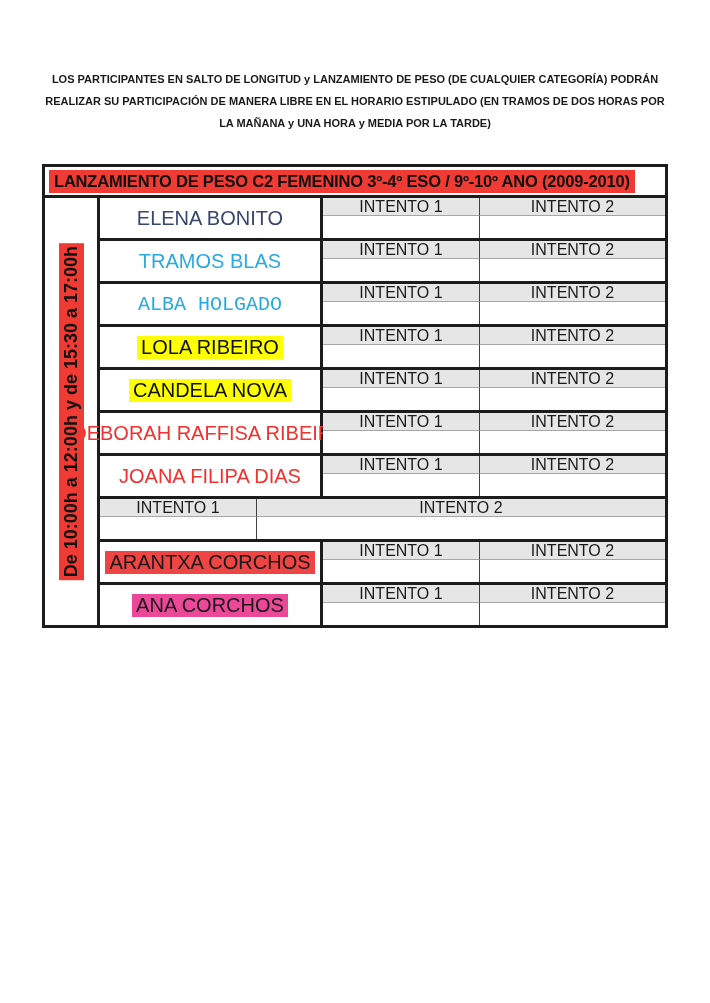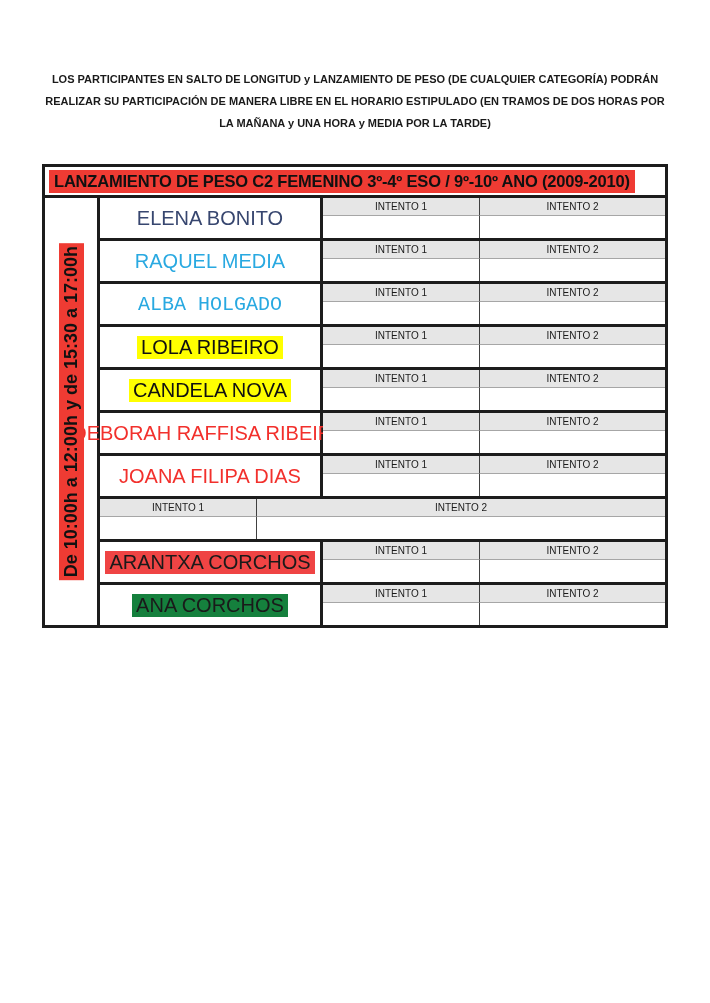--- a/index.html
+++ b/index.html
@@ -48,21 +48,21 @@
   }
   .name { font-size: 20px; padding: 0 4px; white-space: nowrap; }
   .attempts {
     flex: 1; display: grid;
     grid-template-columns: 157px 1fr;
     grid-template-rows: 18px 1fr;
   }
   .attempt-head {
     border-bottom: 1px solid #a6a6a6;
     display: flex; align-items: center; justify-content: center;
-    font-size: 10px; color: #1a1a1a;
+    font-size: 16px; color: #1a1a1a;
   }
   .attempt-cell { background: #fff; font-size: 11px; text-align: center; }
   .c1 { border-right: 1px solid #404040; }
 </style>
 </head>
 <body>
 
 <div class="notice">LOS PARTICIPANTES EN SALTO DE LONGITUD y LANZAMIENTO DE PESO (DE CUALQUIER CATEGORÍA) PODRÁN REALIZAR SU PARTICIPACIÓN DE MANERA LIBRE EN EL HORARIO ESTIPULADO (EN TRAMOS DE DOS HORAS POR LA MAÑANA y UNA HORA y MEDIA POR LA TARDE)</div>
 
 <div class="sheet-table">
@@ -82,21 +82,21 @@
         <div class="attempts">
           <div class="attempt-head c1" style="background-color: rgb(230, 230, 230);">INTENTO 1</div>
           <div class="attempt-head" style="background-color: rgb(230, 230, 230);">INTENTO 2</div>
           <div class="attempt-cell c1"></div>
           <div class="attempt-cell"></div>
         </div>
       </div>
 
       <div class="block">
         <div class="name-cell">
-          <span class="name" style="color: rgb(41, 169, 225);">RAQUEL MEDIA</span>
+          <span class="name" style="color: rgb(41, 169, 225);">TRAMOS BLAS</span>
         </div>
         <div class="attempts">
           <div class="attempt-head c1" style="background-color: rgb(230, 230, 230);">INTENTO 1</div>
           <div class="attempt-head" style="background-color: rgb(230, 230, 230);">INTENTO 2</div>
           <div class="attempt-cell c1"></div>
           <div class="attempt-cell"></div>
         </div>
       </div>
 
       <div class="block">
@@ -175,21 +175,21 @@
         <div class="attempts">
           <div class="attempt-head c1" style="background-color: rgb(230, 230, 230);">INTENTO 1</div>
           <div class="attempt-head" style="background-color: rgb(230, 230, 230);">INTENTO 2</div>
           <div class="attempt-cell c1"></div>
           <div class="attempt-cell"></div>
         </div>
       </div>
 
       <div class="block">
         <div class="name-cell">
-          <span class="name" style="color: rgb(26, 26, 26); background-color: #15803d;">ANA CORCHOS</span>
+          <span class="name" style="color: rgb(26, 26, 26); background-color: #ec4899;">ANA CORCHOS</span>
         </div>
         <div class="attempts">
           <div class="attempt-head c1" style="background-color: rgb(230, 230, 230);">INTENTO 1</div>
           <div class="attempt-head" style="background-color: rgb(230, 230, 230);">INTENTO 2</div>
           <div class="attempt-cell c1"></div>
           <div class="attempt-cell"></div>
         </div>
       </div>
 
     </div>

